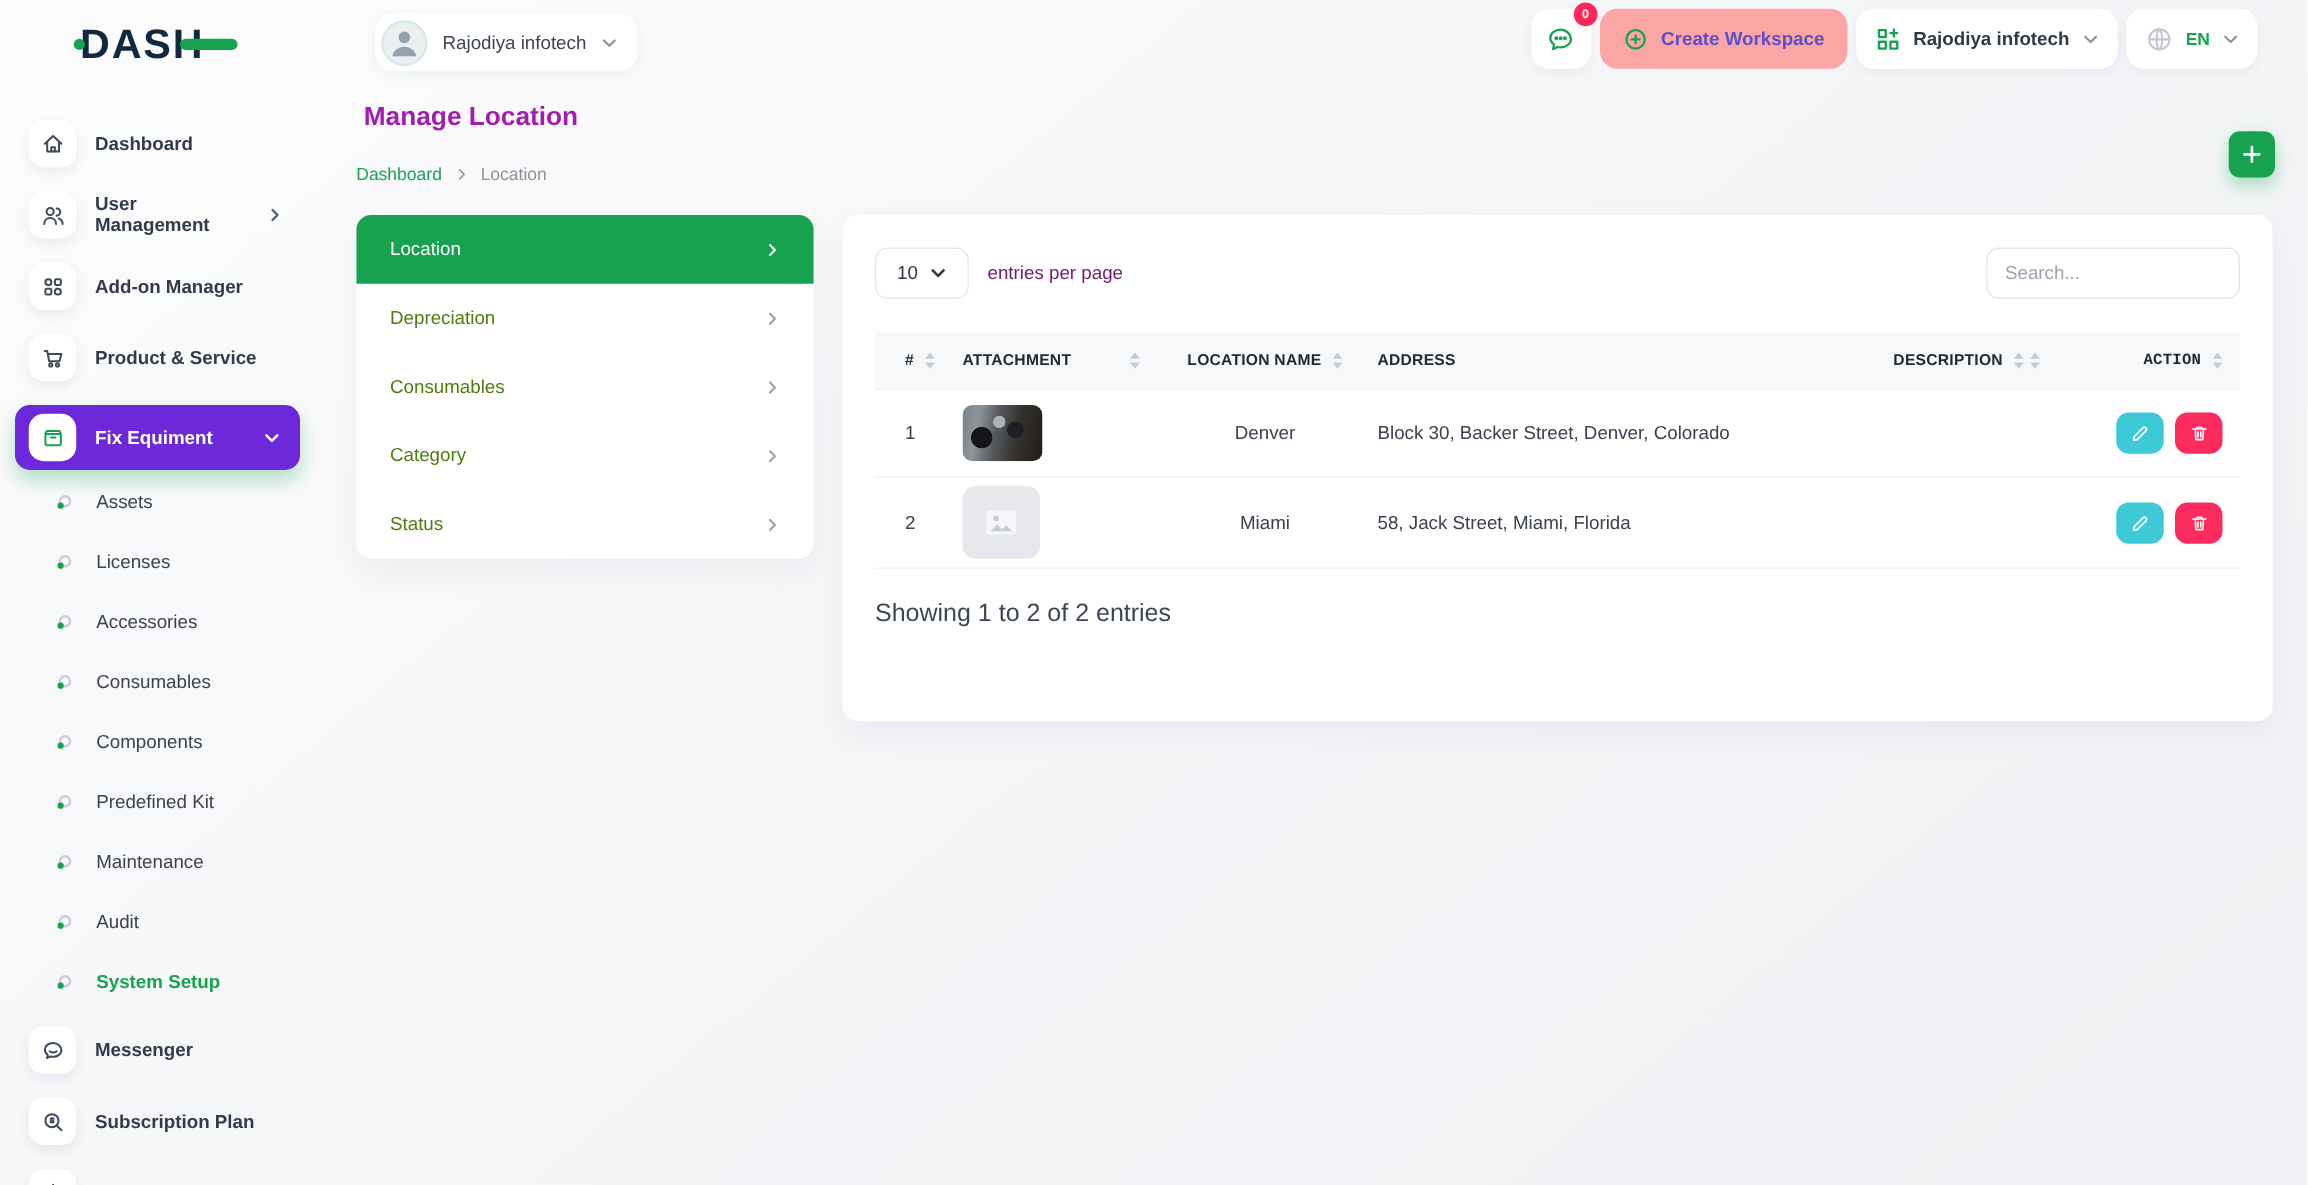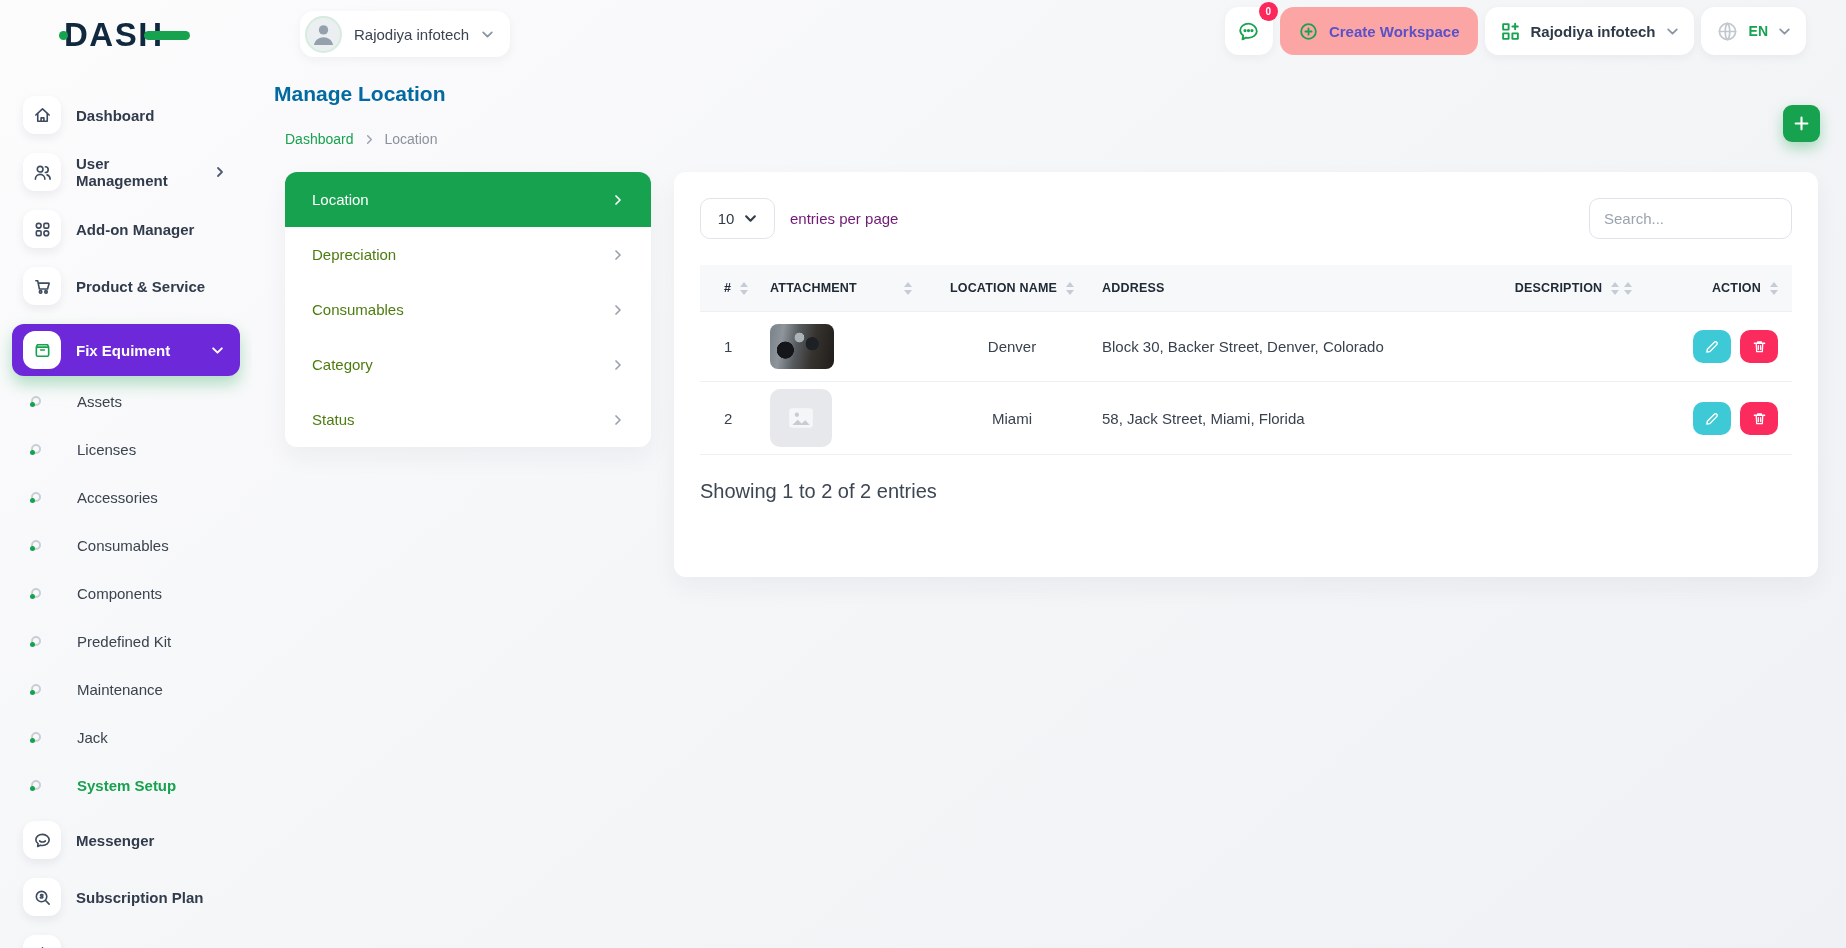--- a/index.html
+++ b/index.html
@@ -21,21 +21,21 @@
   .nav-item { display:flex; align-items:center; gap:15px; padding-left:23px; height:38px; margin-bottom:19px; cursor:pointer; }
   .icon-box { flex:0 0 38px; width:38px; height:38px; background:#fff; border-radius:12px;
     box-shadow:0 4px 10px rgba(25,35,55,.07); display:flex; align-items:center; justify-content:center; color:#3e4b5e; }
   .nav-label { font-size:15px; font-weight:600; color:#313b4c; }
   .nav-chev { margin-left:auto; margin-right:26px; color:#4e5c72; }
   .nav-item.active { background:#6d28d9; border-radius:12px; margin-left:12px; margin-right:12px;
     padding-left:11px; height:52px; box-shadow:0 8px 16px rgba(23,162,79,.32); margin-bottom:13px; }
   .nav-item.active .icon-box { color:#17a24f; box-shadow:none; }
   .nav-item.active .nav-label { color:#fff; font-weight:700; }
   .nav-item.active .nav-chev { color:#fff; margin-right:16px; }
-  .sub-item { display:flex; align-items:center; gap:36px; padding-left:31px; height:24px; margin-bottom:24px; cursor:pointer; }
+  .sub-item { display:flex; align-items:center; gap:20px; padding-left:47px; height:24px; margin-bottom:24px; cursor:pointer; }
   .bullet { position:relative; width:10px; height:10px; border:2px solid #c9ced5; border-radius:50%; }
   .bullet::after { content:""; position:absolute; left:-3px; bottom:-3px; width:5px; height:5px; background:#17a24f; border-radius:50%; }
   .sub-label { font-size:15px; color:#3a434f; }
   .sub-item.active .sub-label { color:#17a24f; font-weight:700; }
 
   
   .user-pill { position:absolute; left:300px; top:11px; height:46px; background:#fff; border-radius:14px;
     display:flex; align-items:center; gap:12px; padding:0 16px 0 5px; box-shadow:0 3px 10px rgba(20,30,50,.05); cursor:pointer; }
   .avatar { width:37px; height:37px; border-radius:50%; background:#eceff1; border:2px solid #d5ecdf;
     display:flex; align-items:flex-end; justify-content:center; overflow:hidden; }
@@ -50,21 +50,21 @@
     padding:0 18px; cursor:pointer; }
   .create-ws .ws-label { font-size:15px; font-weight:600; color:#5a50c8; }
   .white-pill { height:48px; background:#fff; border-radius:14px; box-shadow:0 3px 10px rgba(20,30,50,.05);
     display:flex; align-items:center; gap:10px; padding:0 15px; cursor:pointer; }
   .company-label { font-size:15px; font-weight:600; color:#2f3a49; }
   .lang-label { font-size:14px; font-weight:700; color:#17a24f; }
   .green-ic { color:#17a24f; }
   .gray-ic { color:#c3c8ce; }
 
   
-  .page-title { position:absolute; left:274px; top:82px; font-size:21px; font-weight:700; color:#0369a1; }
+  .page-title { position:absolute; left:291px; top:82px; font-size:21px; font-weight:700; color:#a21caf; }
   .breadcrumb { position:absolute; left:285px; top:131px; display:flex; align-items:center; gap:10px; font-size:14px; }
   .bc-home { color:#17a24f; cursor:pointer; }
   .bc-sep { color:#9aa2ad; }
   .bc-cur { color:#8b929c; }
   .add-btn { position:absolute; right:26px; top:105px; width:37px; height:37px; background:#17a24f; border:none;
     border-radius:9px; color:#fff; display:flex; align-items:center; justify-content:center; cursor:pointer;
     box-shadow:0 6px 14px rgba(23,162,79,.35); }
 
   
   .setup-card { position:absolute; left:285px; top:172px; width:366px; background:#fff; border-radius:12px;
@@ -92,21 +92,21 @@
   .th { font-size:12.5px; font-weight:700; color:#212b36; letter-spacing:.2px; display:flex; align-items:center; }
   .sort { display:inline-flex; flex-direction:column; gap:3px; margin-left:9px; }
   .sort i { width:0; height:0; border-left:4px solid transparent; border-right:4px solid transparent; display:block; }
   .sort .up { border-bottom:5px solid #c6ccd4; }
   .sort .dn { border-top:5px solid #c6ccd4; }
   .col-num { width:46px; padding-left:24px; }
   .col-att { width:176px; padding-left:24px; }
   .col-loc { width:180px; justify-content:center; }
   .col-addr { flex:1; justify-content:space-between; }
   .col-desc { width:170px; justify-content:center; }
-  .col-act { width:140px; justify-content:flex-end; padding-right:14px; }
+  .col-act { width:140px; justify-content:flex-end; padding-right:14px;font-family:Liberation Mono, monospace; }
   .td { font-size:15px; color:#39424e; display:flex; align-items:center; }
   .row1 { height:70px; border-top:1px solid #eef1f4; }
   .row2 { height:74px; border-top:1px solid #eef1f4; border-bottom:1px solid #eef1f4; }
   .thumb-photo { width:64px; height:45px; border-radius:8px;
     background:
       radial-gradient(circle at 24% 58%, #141619 0 15%, rgba(0,0,0,0) 16%),
       radial-gradient(circle at 66% 44%, #1d2024 0 13%, rgba(0,0,0,0) 14%),
       radial-gradient(circle at 46% 30%, #aab3b8 0 10%, rgba(0,0,0,0) 11%),
       linear-gradient(100deg,#79828a 0%,#8e959b 20%,#565a5e 42%,#36332f 66%,#1f1c19 100%); }
   .thumb-ph { width:62px; height:58px; border-radius:10px; background:#e7e8eb; display:flex; align-items:center; justify-content:center; }
@@ -217,21 +217,21 @@
     <div class="sub-item">
       <span class="bullet"></span>
       <span class="sub-label">Predefined Kit</span>
     </div>
     <div class="sub-item">
       <span class="bullet"></span>
       <span class="sub-label">Maintenance</span>
     </div>
     <div class="sub-item">
       <span class="bullet"></span>
-      <span class="sub-label">Jack</span>
+      <span class="sub-label">Audit</span>
     </div>
     <div class="sub-item active">
       <span class="bullet"></span>
       <span class="sub-label">System Setup</span>
     </div>
 
     <div class="nav-item">
       <span class="icon-box">
         <svg width="19" height="19" viewBox="0 0 20 20" fill="none" stroke="currentColor" stroke-width="1.7" stroke-linecap="round" stroke-linejoin="round">
             <path d="M10 3.5c-3.9 0-7 2.5-7 5.6 0 1.7.9 3.2 2.4 4.2l-.5 3 2.8-1.4c.7.2 1.5.3 2.3.3 3.9 0 7-2.5 7-5.6s-3.1-6.1-7-6.1z"></path>

